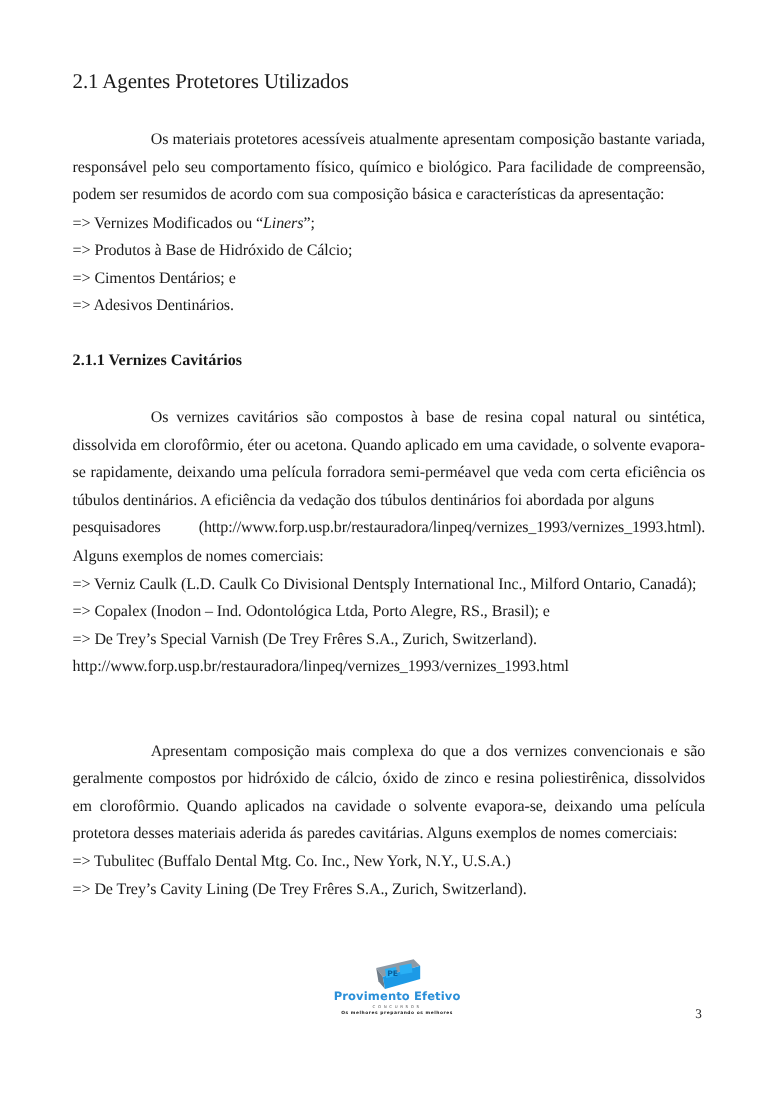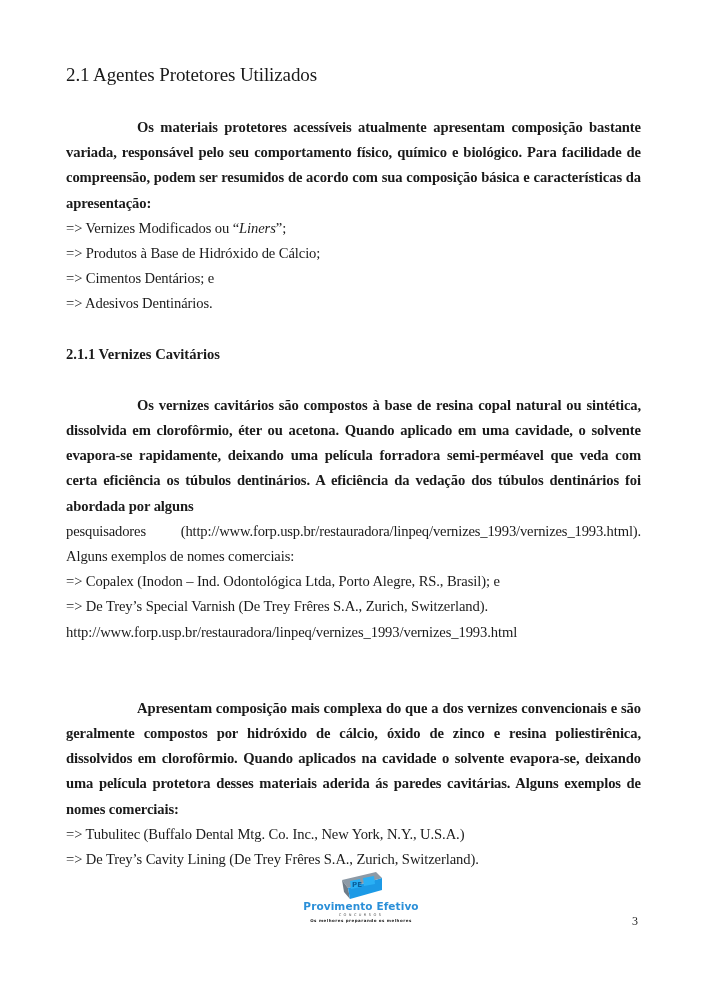--- a/index.html
+++ b/index.html
@@ -34,21 +34,21 @@
       font-weight: normal;
       letter-spacing: -0.1px;
     }
     .p {
       font-size: 14.6px;
       line-height: 25.2px;
       margin: 0;
       text-align: justify;
       letter-spacing: -0.1px;
     }
-    .p.indent { text-indent: 71px; font-weight: bold; }
+    .p.indent { text-indent: 71px; }
     .line {
       font-size: 14.6px;
       line-height: 25.2px;
       margin: 0;
       white-space: nowrap;
       letter-spacing: -0.1px;
     }
     .h2 {
       font-size: 14.6px;
       line-height: 25.2px;
@@ -143,20 +143,21 @@
     <h2 class="h2">2.1.1 Vernizes Cavitários</h2>
     <div class="gap-h2"></div>
 
     <p class="p indent">Os vernizes cavitários são compostos à base de resina copal natural ou sintética, dissolvida em clorofôrmio, éter ou acetona. Quando aplicado em uma cavidade, o solvente evapora-se rapidamente, deixando uma película forradora semi-perméavel que veda com certa eficiência os túbulos dentinários. A eficiência da vedação dos túbulos dentinários foi abordada por alguns</p>
     <div class="url-line">
       <span>pesquisadores</span>
       <span>(http://www.forp.usp.br/restauradora/linpeq/vernizes_1993/vernizes_1993.html).</span>
     </div>
     <div class="line">Alguns exemplos de nomes comerciais:</div>
     <div>
+      <div class="line">=&gt; Verniz Caulk (L.D. Caulk Co Divisional Dentsply International Inc., Milford Ontario, Canadá);</div>
       <div class="line">=&gt; Copalex (Inodon – Ind. Odontológica Ltda, Porto Alegre, RS., Brasil); e</div>
       <div class="line">=&gt; De Trey’s Special Varnish (De Trey Frêres S.A., Zurich, Switzerland).</div>
     </div>
     <div class="line">http://www.forp.usp.br/restauradora/linpeq/vernizes_1993/vernizes_1993.html</div>
 
     <div class="gap-sec"></div>
     <div class="gap-h2"></div>
 
     <p class="p indent">Apresentam composição mais complexa do que a dos vernizes convencionais e são geralmente compostos por hidróxido de cálcio, óxido de zinco e resina poliestirênica, dissolvidos em clorofôrmio. Quando aplicados na cavidade o solvente evapora-se, deixando uma película protetora desses materiais aderida ás paredes cavitárias. Alguns exemplos de nomes comerciais:</p>
     <div>

